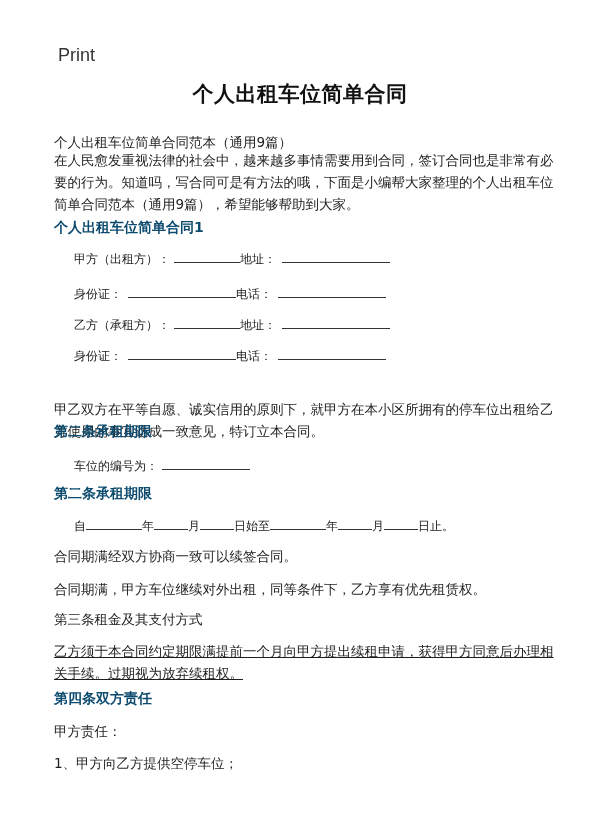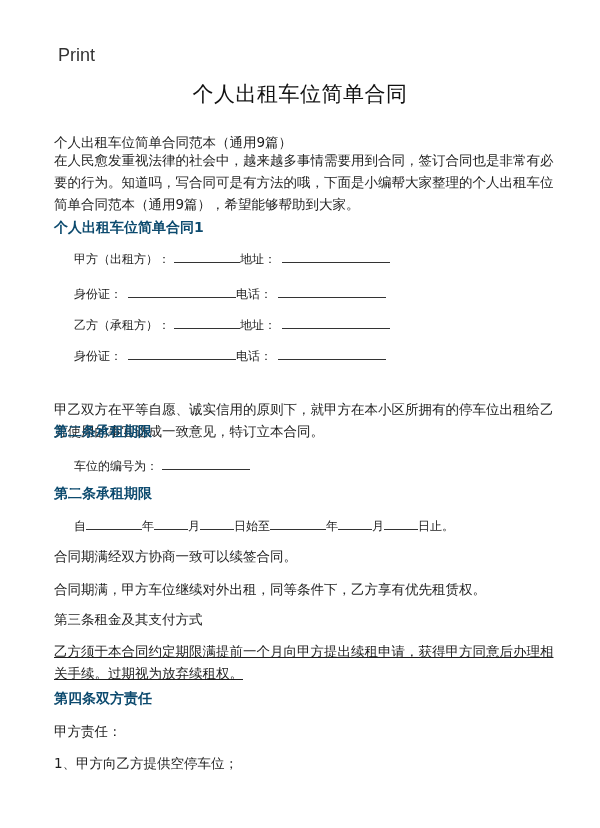--- a/index.html
+++ b/index.html
@@ -6,21 +6,21 @@
   body {
     width: 600px; height: 828px; overflow: hidden; position: relative;
     font-family: "DejaVu Sans", sans-serif; color: #1a1a1a;
   }
   .print-label {
     position: absolute; left: 58px; top: 45px;
     font-family: Liberation Sans, sans-serif; font-size: 18px; color: #333;
   }
   .title {
     position: absolute; left: 0; width: 600px; top: 80px; text-align: center;
-    font-size: 21px; font-weight: normal; color: #111; letter-spacing: 0.5px;
+    font-size: 21px; font-weight: bold; color: #111; letter-spacing: 0.5px;
   }
   .p {
     position: absolute; left: 54px; width: 500px;
     font-size: 13.5px; line-height: 22px; color: #1e1e1e;
   }
   .h {
     position: absolute; left: 54px;
     font-size: 14px; font-weight: bold; color: #0c4a6e;
   }
   .row { position: absolute; left: 54px; font-size: 12px; line-height: 20px; white-space: nowrap; padding-left: 20px; }

